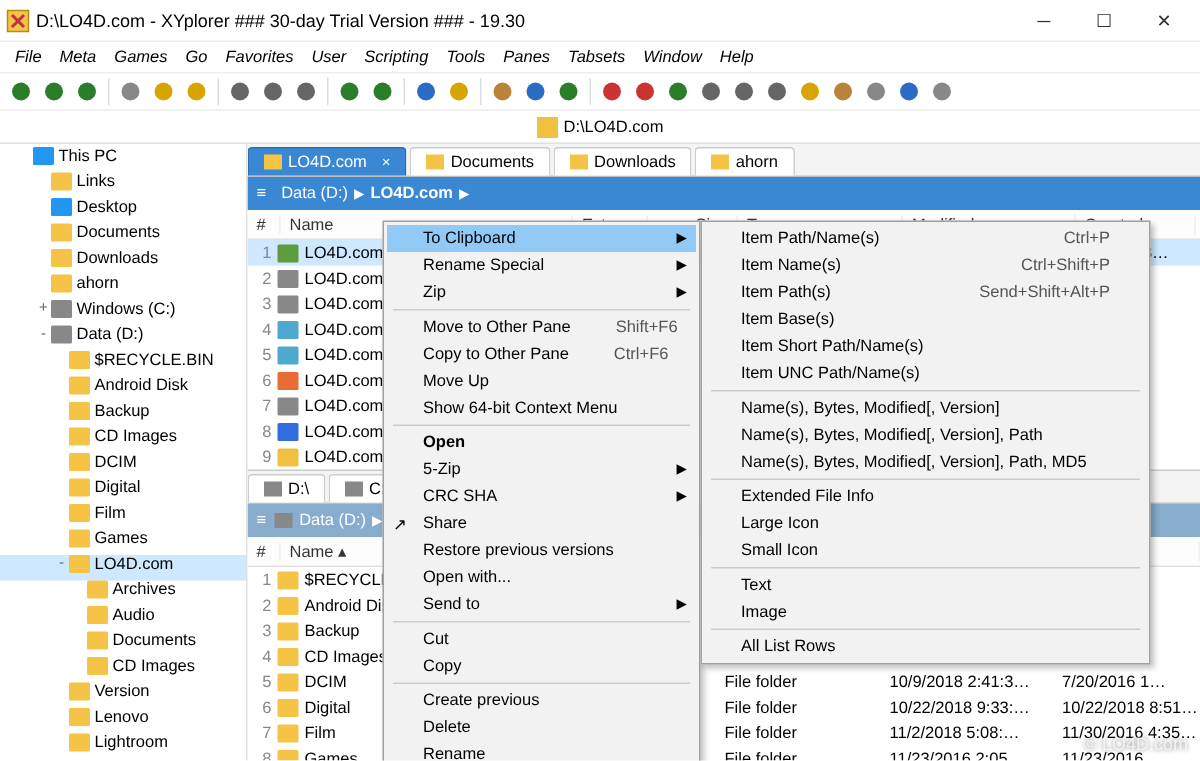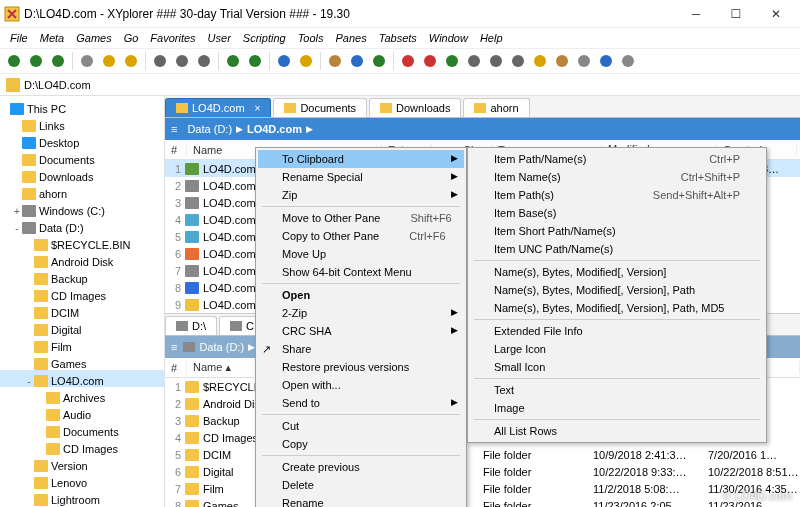--- a/index.html
+++ b/index.html
@@ -6,25 +6,25 @@
 body { font-family: "Segoe UI", Tahoma, sans-serif; font-size: 11px; background: #fff; width: 800px; height: 507px; overflow: hidden; position: relative; }
 .titlebar { height: 28px; background: #fff; display: flex; align-items: center; padding: 0 4px; border-bottom: 1px solid #eee; }
 .titlebar .icon { width: 16px; height: 16px; margin-right: 4px; }
 .titlebar .title { flex: 1; font-size: 12px; }
 .titlebar .winbtns { display: flex; }
 .winbtn { width: 40px; height: 28px; display: flex; align-items: center; justify-content: center; font-size: 12px; color: #333; }
 .menubar { height: 20px; display: flex; align-items: center; padding: 0 4px; font-size: 11px; font-style: italic; }
 .menubar span { padding: 2px 6px; }
 .toolbar { height: 26px; display: flex; align-items: center; padding: 2px 4px; border-top: 1px solid #eee; border-bottom: 1px solid #eee; gap: 2px; }
 .tbtn { width: 20px; height: 20px; display: flex; align-items: center; justify-content: center; border-radius: 2px; }
-.addrbar { height: 22px; display: flex; align-items: center; padding: 2px 6px; border-bottom: 1px solid #e0e0e0; }
+.addrbar { height: 22px; display: flex; align-items: center; padding: 2px 6px; border-bottom: 1px solid #e0e0e0; justify-content: center; }
 .addricon { width: 14px; height: 14px; background: #f0c040; margin-right: 4px; }
 .mainarea { display: flex; height: calc(100% - 28px - 20px - 26px - 22px); }
 .tree { width: 165px; border-right: 1px solid #e0e0e0; overflow: hidden; padding: 2px 0; }
-.tree-row { display: flex; align-items: flex-end; height: 17px; padding-left: 0; white-space: nowrap; }
+.tree-row { display: flex; align-items: flex-start; height: 17px; padding-left: 12px; white-space: nowrap; }
 .tree-row .ind { display: inline-block; }
 .tree-row .exp { width: 10px; text-align: center; color: #666; font-size: 10px; }
 .tree-row .ticon { width: 14px; height: 12px; background: #f5c346; margin-right: 3px; border-radius: 1px; }
 .tree-row .ticon.pc { background: #2196f3; }
 .tree-row .ticon.drive { background: #888; }
 .tree-row.selected { background: #cde8ff; }
 .content { flex: 1; display: flex; flex-direction: column; overflow: hidden; }
 .tabs { height: 22px; display: flex; align-items: flex-end; background: #f4f4f4; border-bottom: 1px solid #bfbfbf; }
 .tab { padding: 3px 10px; background: #fff; border: 1px solid #ccc; border-bottom: none; border-radius: 3px 3px 0 0; margin-right: 2px; display: flex; align-items: center; gap: 4px; font-size: 11px; }
 .tab.active { background: #3a87d4; color: #fff; border-color: #2a6db0; }
@@ -636,21 +636,21 @@
       <span>Move Up</span>
     </div>
     <div class="item">
       <span>Show 64-bit Context Menu</span>
     </div>
     <div class="sep2"></div>
     <div class="item bold">
       <span>Open</span>
     </div>
     <div class="item">
-      <span>2-Zip</span>
+      <span>5-Zip</span>
       <span class="arrow">▶</span>
     </div>
     <div class="item">
       <span>CRC SHA</span>
       <span class="arrow">▶</span>
     </div>
     <div class="item" style="position: relative;">
       <span style="position:absolute;left:4px;top:3px">↗</span>
       <span>Share</span>
     </div>

